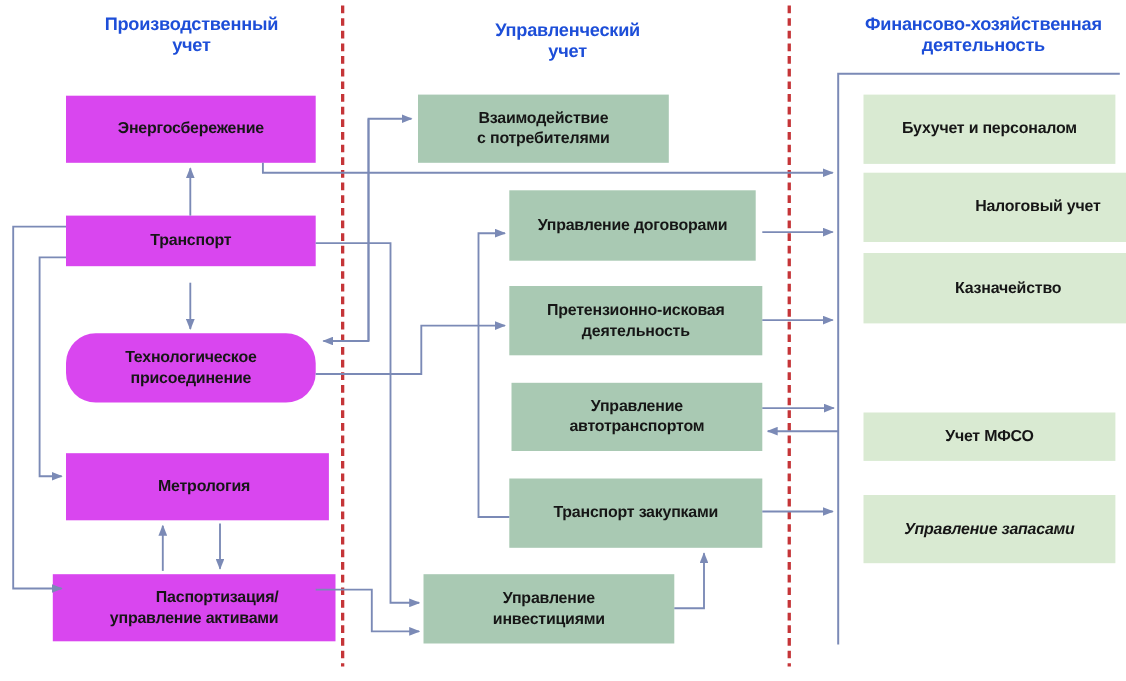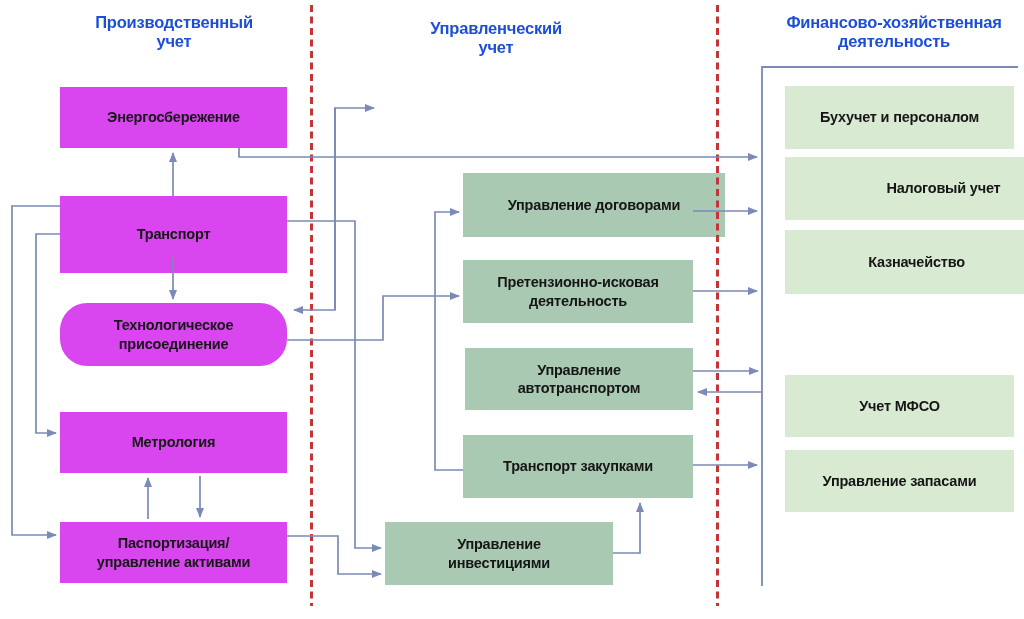--- a/index.html
+++ b/index.html
@@ -45,47 +45,49 @@
   #wires line.divider{stroke:#c53538;stroke-width:3px;stroke-dasharray:7 4.5;}
   #wires .arrowhead{fill:#7b8ab6;}
 </style>
 </head>
 <body>
 
 <div id="stage">
 
   <div class="col-title" style="left:58px;top:13px;width:232px;">Производственный
 учет</div>
-  <div class="col-title" style="left:380px;top:19px;width:232px;">Управленческий
+  <div class="col-title" style="left:400px;top:19px;width:232px;">Управленческий
 учет</div>
   <div class="col-title" style="left:758px;top:13px;width:272px;">Финансово-хозяйственная
 деятельность</div>
 
   <div class="node prod" style="left:60px;top:87px;width:227px;height:61px;">Энергосбережение</div>
-  <div class="node prod" style="left:60px;top:196px;width:227px;height:77px;">Транспорт</div>
+  <div class="node prod" style="left:60px;top:196px;width:227px;height:46px;">Транспорт</div>
   <div class="node prod" style="left:60px;top:303px;width:227px;height:63px;border-radius:27px;">Технологическое
 присоединение</div>
-  <div class="node prod" style="left:60px;top:412px;width:227px;height:61px;">Метрология</div>
-  <div class="node prod" style="left:60px;top:522px;width:227px;height:61px;">Паспортизация/
+  <div class="node prod" style="left:60px;top:412px;width:227px;height:61px;padding-left:12px;">Метрология</div>
+  <div class="node prod" style="left:48px;top:522px;width:257px;height:61px;text-align:right;">Паспортизация/
 управление активами</div>
 
-  <div class="node mgmt" style="left:463px;top:173px;width:262px;height:64px;">Управление договорами</div>
+  <div class="node mgmt" style="left:380px;top:86px;width:228px;height:62px;">Взаимодействие
+с потребителями</div>
+  <div class="node mgmt" style="left:463px;top:173px;width:224px;height:64px;">Управление договорами</div>
   <div class="node mgmt" style="left:463px;top:260px;width:230px;height:63px;">Претензионно-исковая
 деятельность</div>
   <div class="node mgmt" style="left:465px;top:348px;width:228px;height:62px;">Управление
 автотранспортом</div>
   <div class="node mgmt" style="left:463px;top:435px;width:230px;height:63px;">Транспорт закупками</div>
   <div class="node mgmt" style="left:385px;top:522px;width:228px;height:63px;">Управление
 инвестициями</div>
 
   <div class="node fin" style="left:785px;top:86px;width:229px;height:63px;">Бухучет и персоналом</div>
   <div class="node fin" style="left:785px;top:157px;width:229px;height:63px;padding-left:44px;">Налоговый учет</div>
   <div class="node fin" style="left:785px;top:230px;width:263px;height:64px;">Казначейство</div>
-  <div class="node fin" style="left:785px;top:375px;width:229px;height:62px;">Учет МФСО</div>
-  <div class="node fin" style="left:785px;top:450px;width:229px;height:62px;">Управление запасами</div>
+  <div class="node fin" style="left:785px;top:375px;width:229px;height:44px;">Учет МФСО</div>
+  <div class="node fin" style="left:785px;top:450px;width:229px;height:62px;font-style:italic;">Управление запасами</div>
 
   <svg id="wires" viewBox="0 0 1024 619" xmlns="http://www.w3.org/2000/svg">
     <defs>
       <marker id="arr" markerWidth="10" markerHeight="8" refX="9" refY="4" orient="auto" markerUnits="userSpaceOnUse">
         <path class="arrowhead" d="M0,0 L10,4 L0,8 Z"></path>
       </marker>
     </defs>
 
     <line class="divider" x1="311.5" y1="5" x2="311.5" y2="606"></line>
     <line class="divider" x1="717.5" y1="5" x2="717.5" y2="606"></line>

